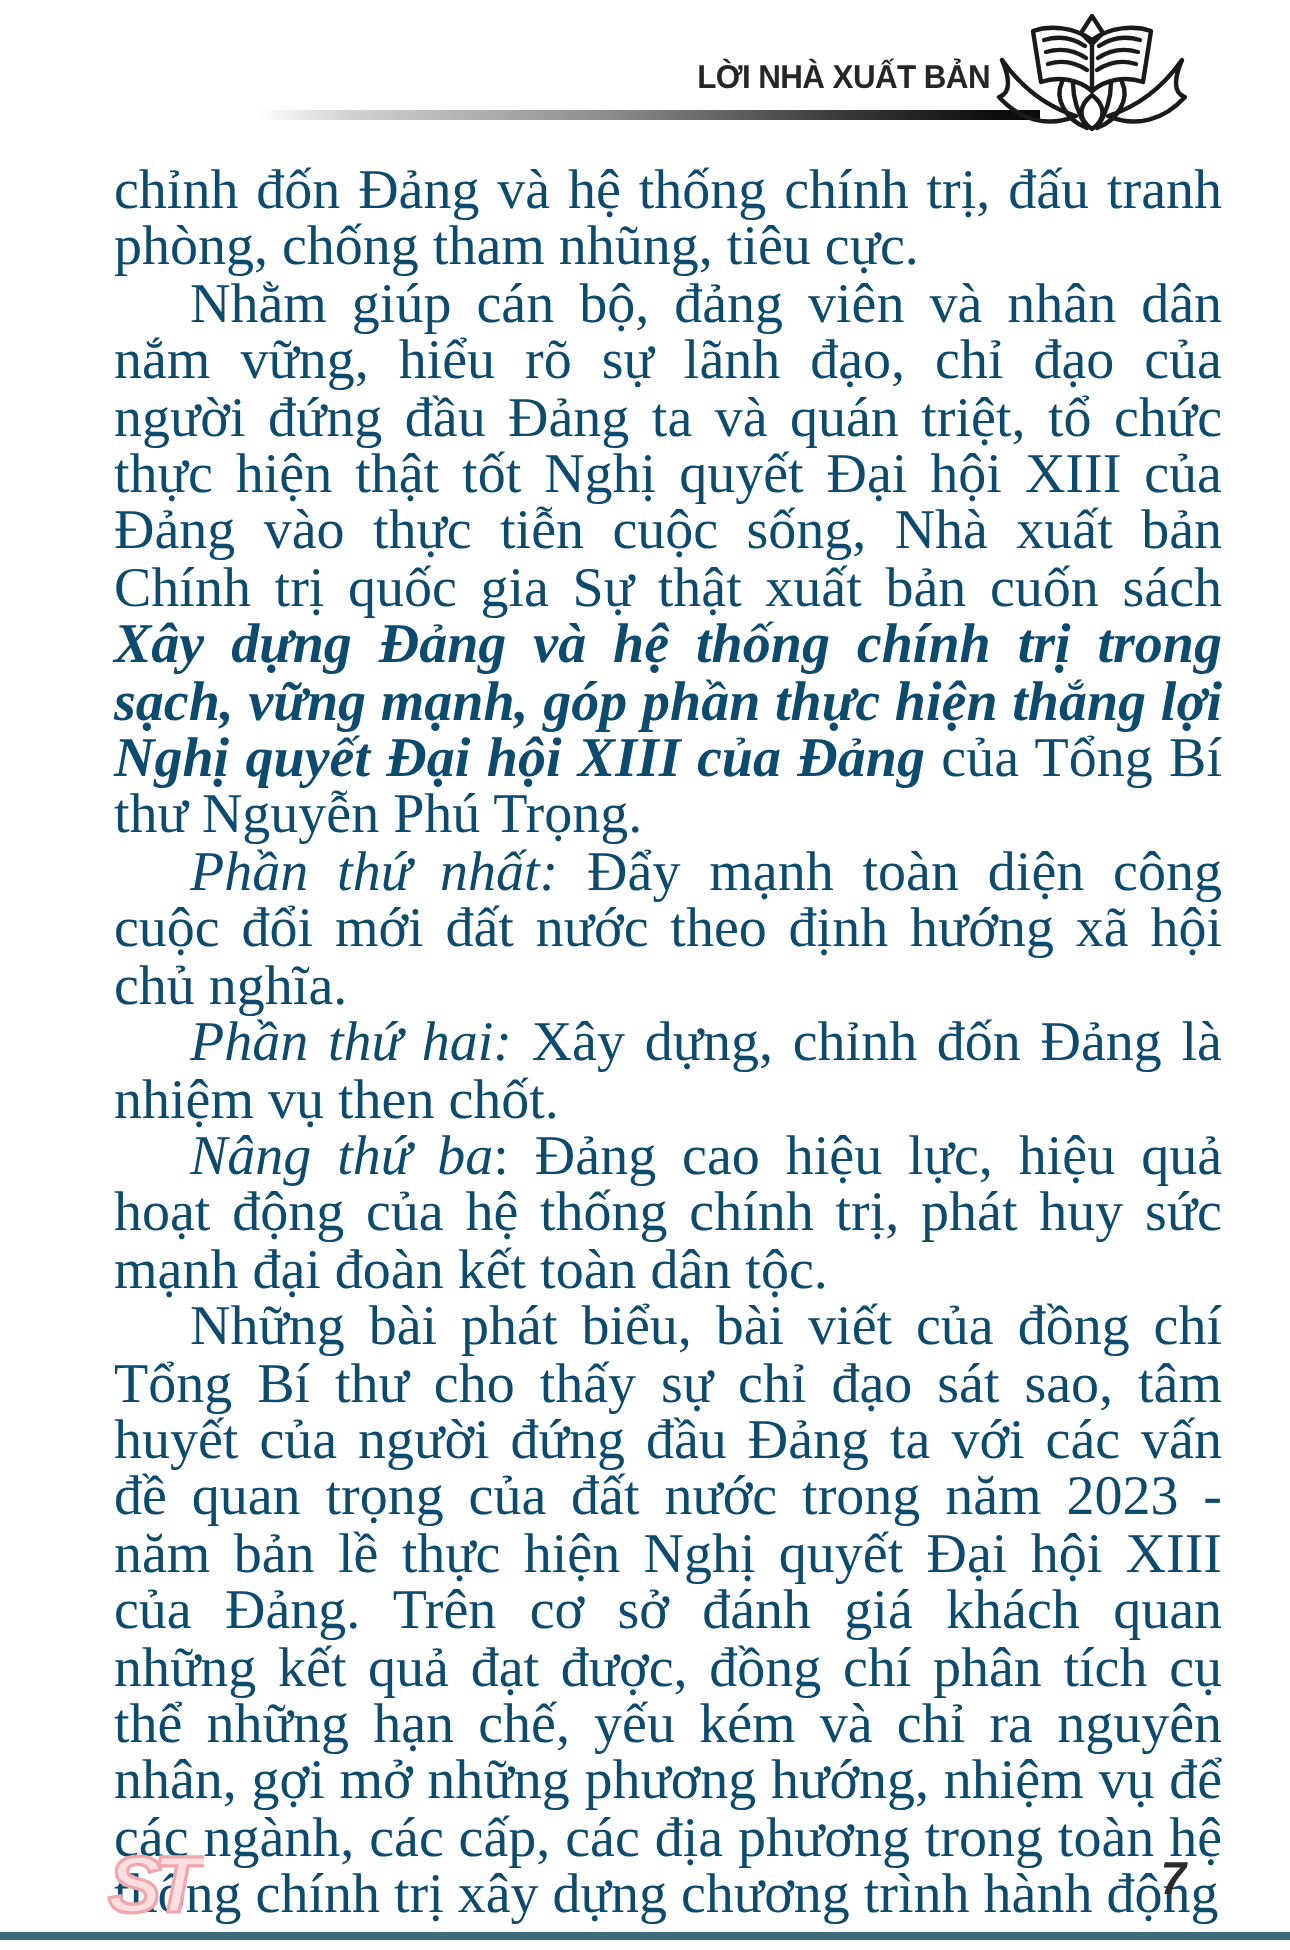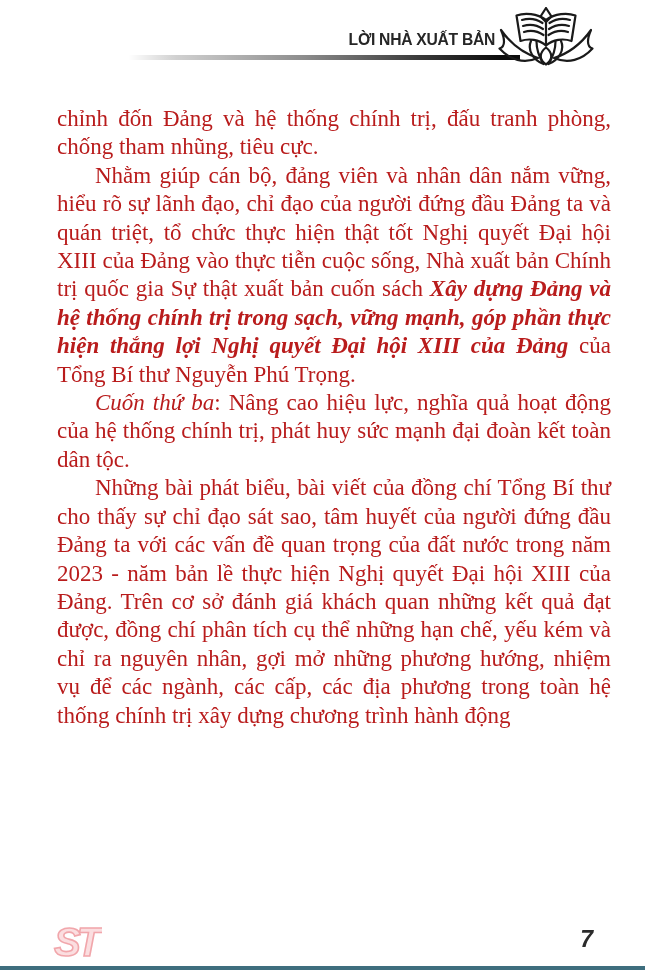--- a/index.html
+++ b/index.html
@@ -40,25 +40,24 @@
     position: absolute;
     left: 489px; top: 7px;
     width: 114px; height: 64px;
   }
 
   
   .text-column {
     position: absolute;
     left: 57px; top: 82px;
     width: 554px;
-    font-size: 23px;
+    font-size: 28px;
     line-height: 28.4px;
-    color: #b91c1c;
+    color: #0c4a6e;
     text-align: justify;
-    margin-top: 23px;
   }
   .para { margin: 0; }
   .para.indent { text-indent: 38px; }
   .run-normal { font-style: normal; font-weight: normal; }
   .run-italic { font-style: italic; }
   .run-bold-italic { font-style: italic; font-weight: bold; }
 
   
   .st-logo {
     position: absolute;
@@ -110,21 +109,23 @@
     <path d="M72 34 C76 42.5 70 53 59.5 57 C64.5 49 66.5 40.5 66.5 34.5"></path>
 
     <path d="M12 23 C20.5 35 31.5 45.5 49 51 C35 57 21 53 10.5 41.5 C17 39.5 15.5 31 12 23 Z"></path>
     <path d="M102 23 C93.5 35 82.5 45.5 65 51 C79 57 93 53 103.5 41.5 C97 39.5 98.5 31 102 23 Z"></path>
   </g>
 </svg>
 
 <div class="text-column">
     <p class="para"><span class="run-normal">chỉnh đốn Đảng và hệ thống chính trị, đấu tranh phòng, chống tham nhũng, tiêu cực.</span></p>
     <p class="para indent"><span class="run-normal">Nhằm giúp cán bộ, đảng viên và nhân dân nắm vững, hiểu rõ sự lãnh đạo, chỉ đạo của người đứng đầu Đảng ta và quán triệt, tổ chức thực hiện thật tốt Nghị quyết Đại hội XIII của Đảng vào thực tiễn cuộc sống, Nhà xuất bản Chính trị quốc gia Sự thật xuất bản cuốn sách </span><span class="run-bold-italic">Xây dựng Đảng và hệ thống chính trị trong sạch, vững mạnh, góp phần thực hiện thắng lợi Nghị quyết Đại hội XIII của Đảng</span><span class="run-normal"> của Tổng Bí thư Nguyễn Phú Trọng.</span></p>
-    <p class="para indent"><span class="run-italic">Cuốn thứ ba</span><span class="run-normal">: Nâng cao hiệu lực, nghĩa quả hoạt động của hệ thống chính trị, phát huy sức mạnh đại đoàn kết toàn dân tộc.</span></p>
+    <p class="para indent"><span class="run-italic">Phần thứ nhất:</span><span class="run-normal"> Đẩy mạnh toàn diện công cuộc đổi mới đất nước theo định hướng xã hội chủ nghĩa.</span></p>
+    <p class="para indent"><span class="run-italic">Phần thứ hai:</span><span class="run-normal"> Xây dựng, chỉnh đốn Đảng là nhiệm vụ then chốt.</span></p>
+    <p class="para indent"><span class="run-italic">Nâng thứ ba</span><span class="run-normal">: Đảng cao hiệu lực, hiệu quả hoạt động của hệ thống chính trị, phát huy sức mạnh đại đoàn kết toàn dân tộc.</span></p>
     <p class="para indent"><span class="run-normal">Những bài phát biểu, bài viết của đồng chí Tổng Bí thư cho thấy sự chỉ đạo sát sao, tâm huyết của người đứng đầu Đảng ta với các vấn đề quan trọng của đất nước trong năm 2023 - năm bản lề thực hiện Nghị quyết Đại hội XIII của Đảng. Trên cơ sở đánh giá khách quan những kết quả đạt được, đồng chí phân tích cụ thể những hạn chế, yếu kém và chỉ ra nguyên nhân, gợi mở những phương hướng, nhiệm vụ để các ngành, các cấp, các địa phương trong toàn hệ thống chính trị xây dựng chương trình hành động</span></p>
   </div>
 
 <svg class="st-logo" viewBox="0 0 52 48" aria-hidden="true">
   <text x="4" y="38" font-family="Liberation Sans, sans-serif" font-size="40" font-weight="bold" font-style="italic" fill="#fbdee0" stroke="#f1a6ab" stroke-width="1.6" letter-spacing="-4">ST</text>
 </svg>
 
 <div class="page-number">7</div>
 
 <div class="bottom-rule"></div>

